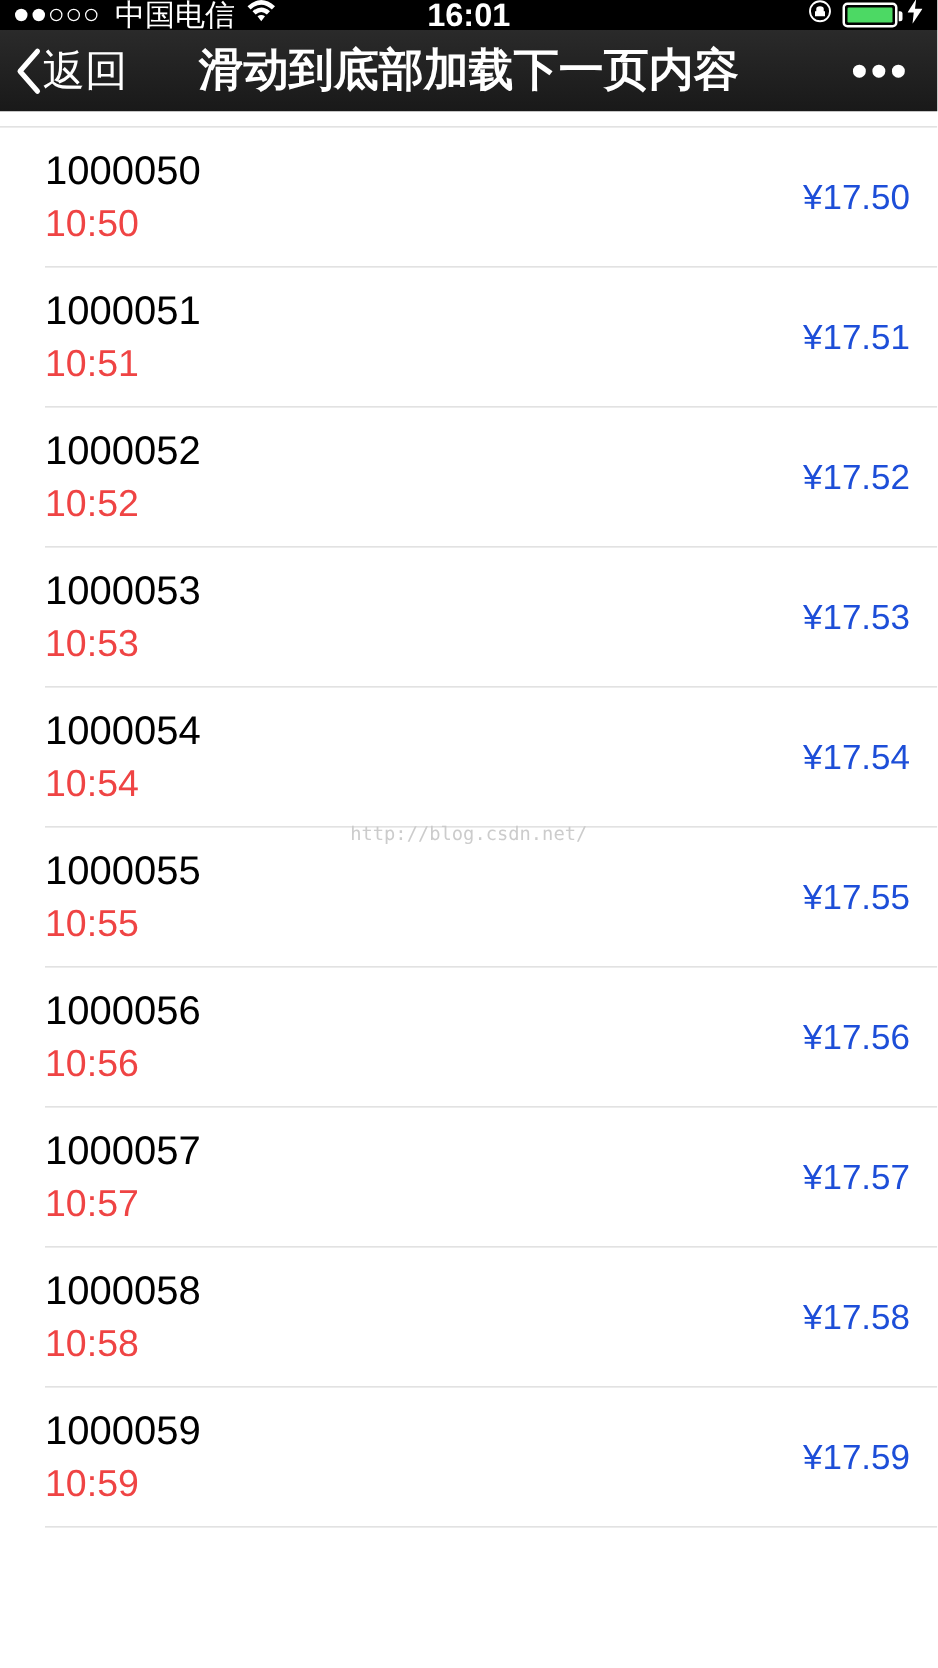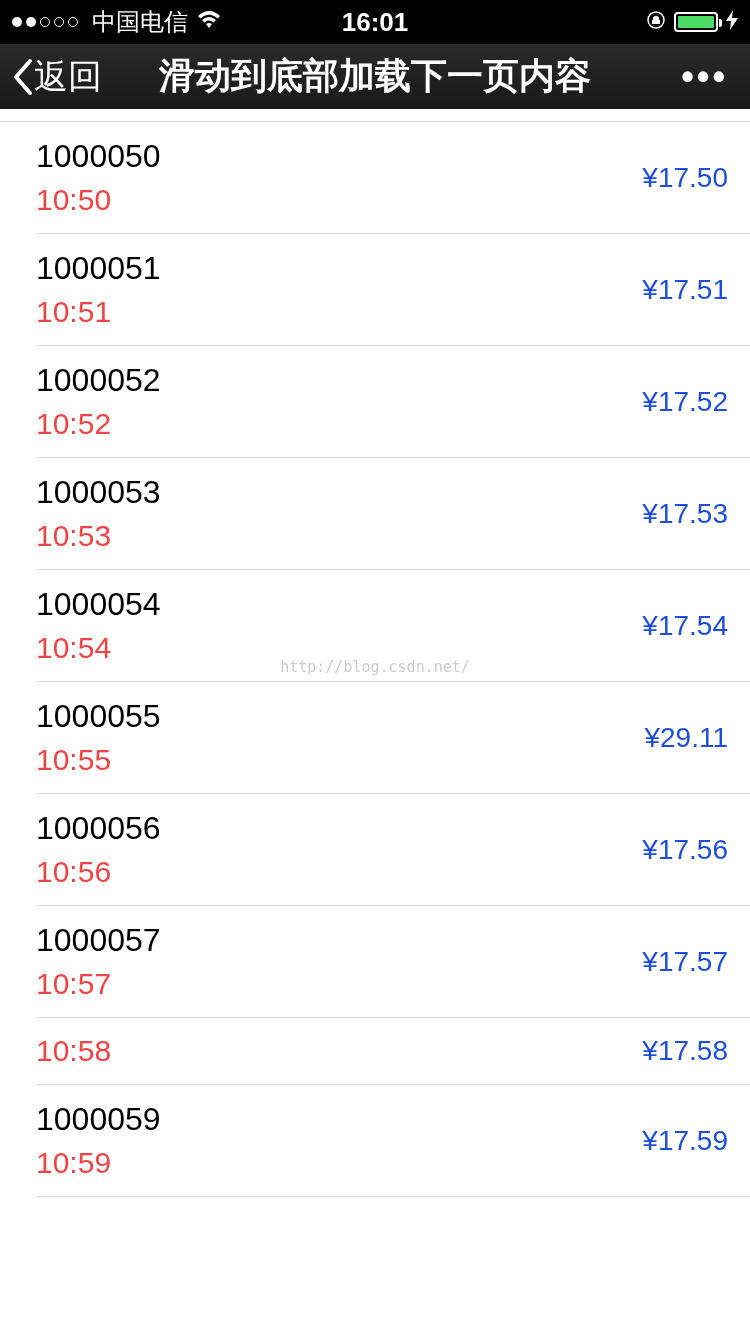--- a/index.html
+++ b/index.html
@@ -9,21 +9,21 @@
     }
     body {
       width: 750px;
       height: 1334px;
       font-family: -apple-system, "Helvetica Neue", Arial, sans-serif;
       background: #fff;
       overflow: hidden;
       position: relative;
     }
     .status-bar {
-      height: 44px;
+      height: 24px;
       background: #000;
       color: #fff;
       display: flex;
       align-items: center;
       justify-content: space-between;
       padding: 0 12px;
       font-size: 24px;
     }
     .status-left {
       display: flex;
@@ -251,38 +251,39 @@
           <div class="item-id">1000054</div>
           <div class="item-time">10:54</div>
         </div>
         <div class="item-price">¥17.54</div>
       </div>
       <div class="list-item-inner">
         <div class="item-left">
           <div class="item-id">1000055</div>
           <div class="item-time">10:55</div>
         </div>
-        <div class="item-price">¥29.11</div>
+        <div class="item-price">¥17.55</div>
       </div>
       <div class="list-item-inner">
         <div class="item-left">
           <div class="item-id">1000056</div>
           <div class="item-time">10:56</div>
         </div>
         <div class="item-price">¥17.56</div>
       </div>
       <div class="list-item-inner">
         <div class="item-left">
           <div class="item-id">1000057</div>
           <div class="item-time">10:57</div>
         </div>
         <div class="item-price">¥17.57</div>
       </div>
       <div class="list-item-inner">
         <div class="item-left">
+          <div class="item-id">1000058</div>
           <div class="item-time">10:58</div>
         </div>
         <div class="item-price">¥17.58</div>
       </div>
       <div class="list-item-inner">
         <div class="item-left">
           <div class="item-id">1000059</div>
           <div class="item-time">10:59</div>
         </div>
         <div class="item-price">¥17.59</div>

